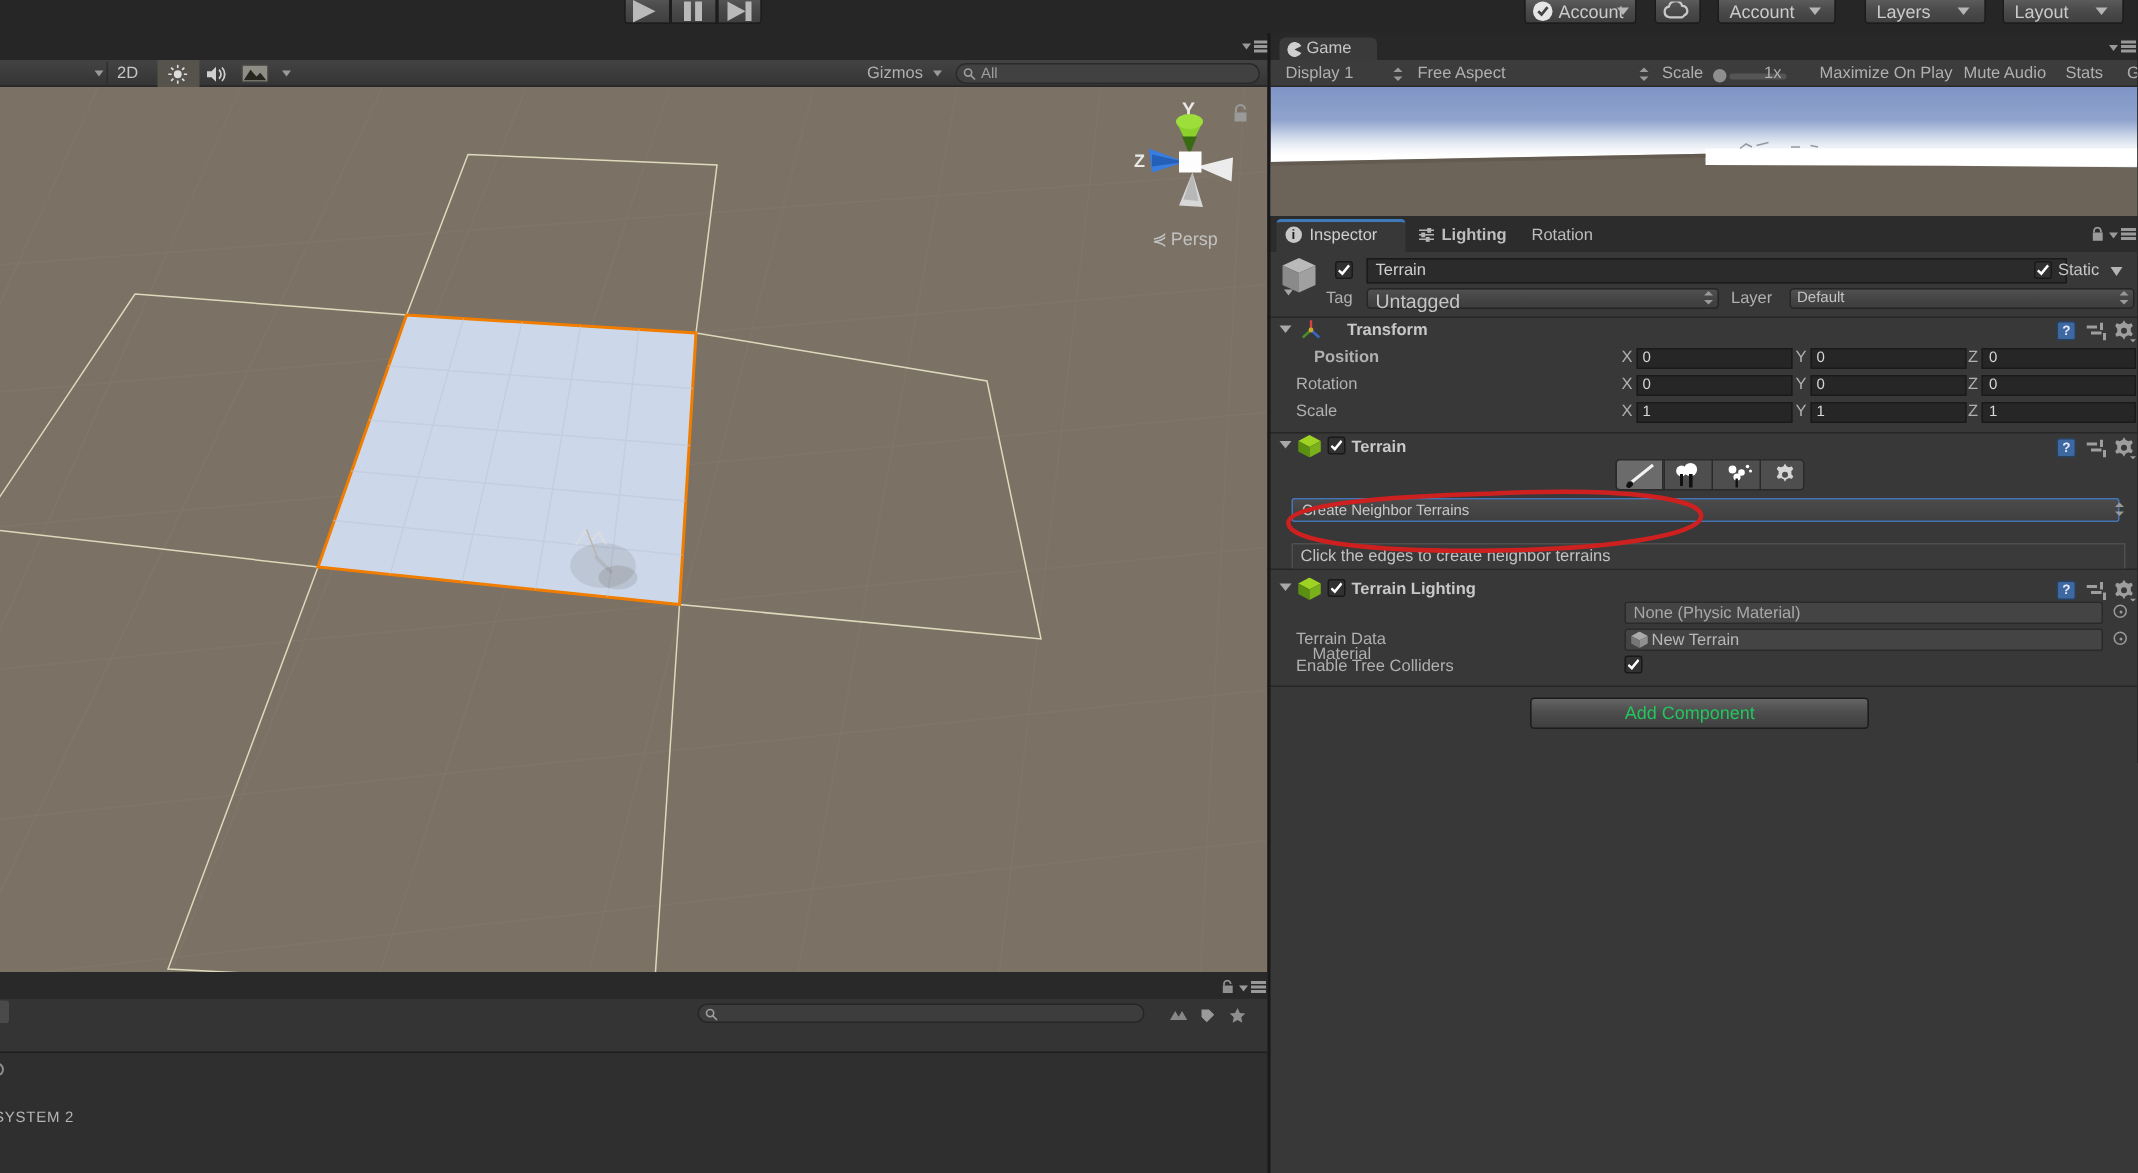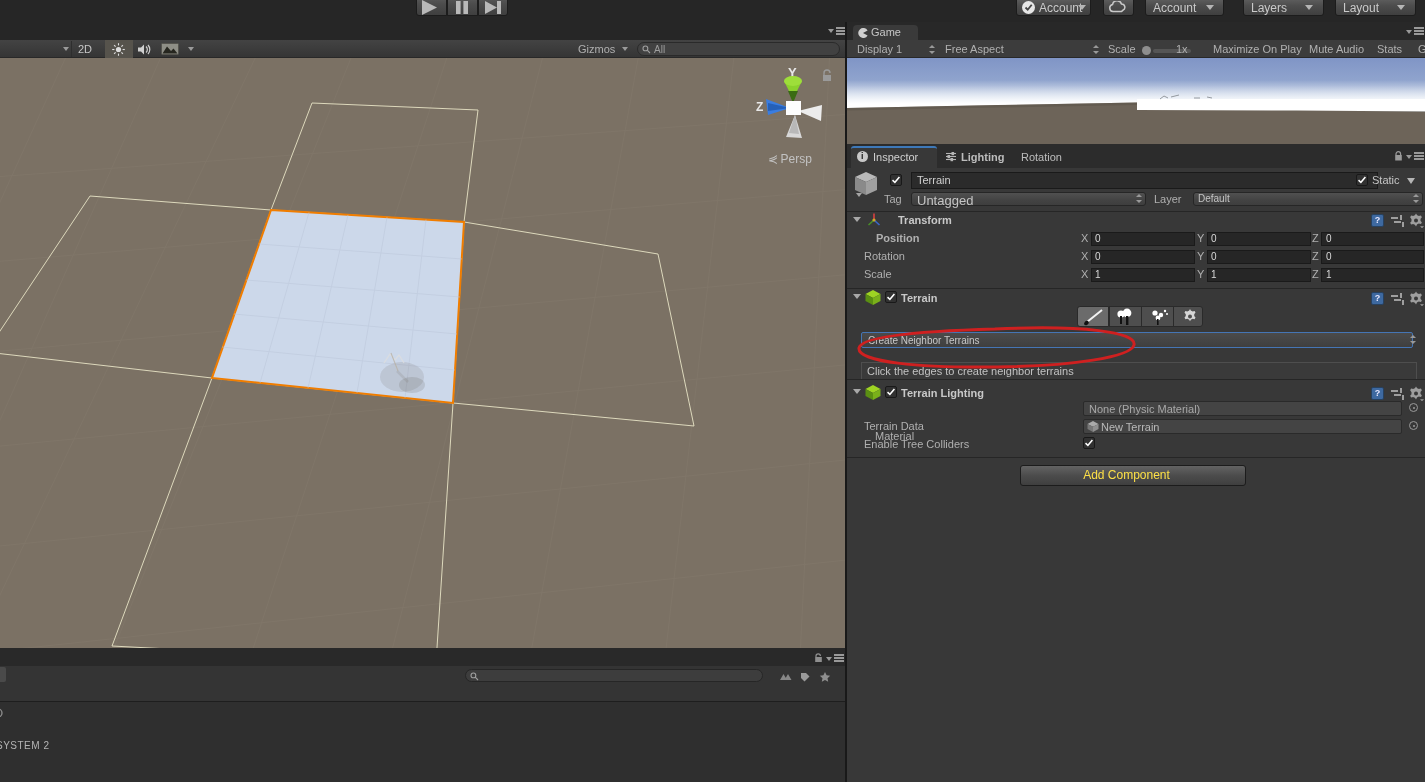--- a/index.html
+++ b/index.html
@@ -477,18 +477,18 @@
     <div class="abs" style="left:256px;top:277px;color:#b8b8b8;font-size:11px;">New Terrain</div>
     <div class="abs" style="left:564px;top:277px;width:9px;height:9px;border-radius:50%;border:1.5px solid #9a9a9a;"></div>
     <div class="abs" style="left:567.5px;top:280.5px;width:2px;height:2px;border-radius:50%;background:#9a9a9a;"></div>
 
     <div class="abs lbl" style="left:19px;top:294px;">Enable Tree Colliders</div>
     <div class="cb on" style="left:238px;top:293px;"></div>
 
     <div class="abs" style="left:0;top:313px;width:580px;height:1px;background:#262626;"></div>
 
     <div class="btn3d" style="left:175px;top:321px;width:226px;height:21px;"></div>
-    <div class="abs" style="left:175px;top:324px;width:213px;text-align:center;color:#fde047;font-size:12px;">Add Component</div>
+    <div class="abs" style="left:175px;top:324px;width:213px;text-align:center;color:#22c55e;font-size:12px;">Add Component</div>
   </div>
 
   <div class="abs" style="left:845px;top:22px;width:2px;height:760px;background:#191919;"></div>
 
 </div>
 
 </body></html>

